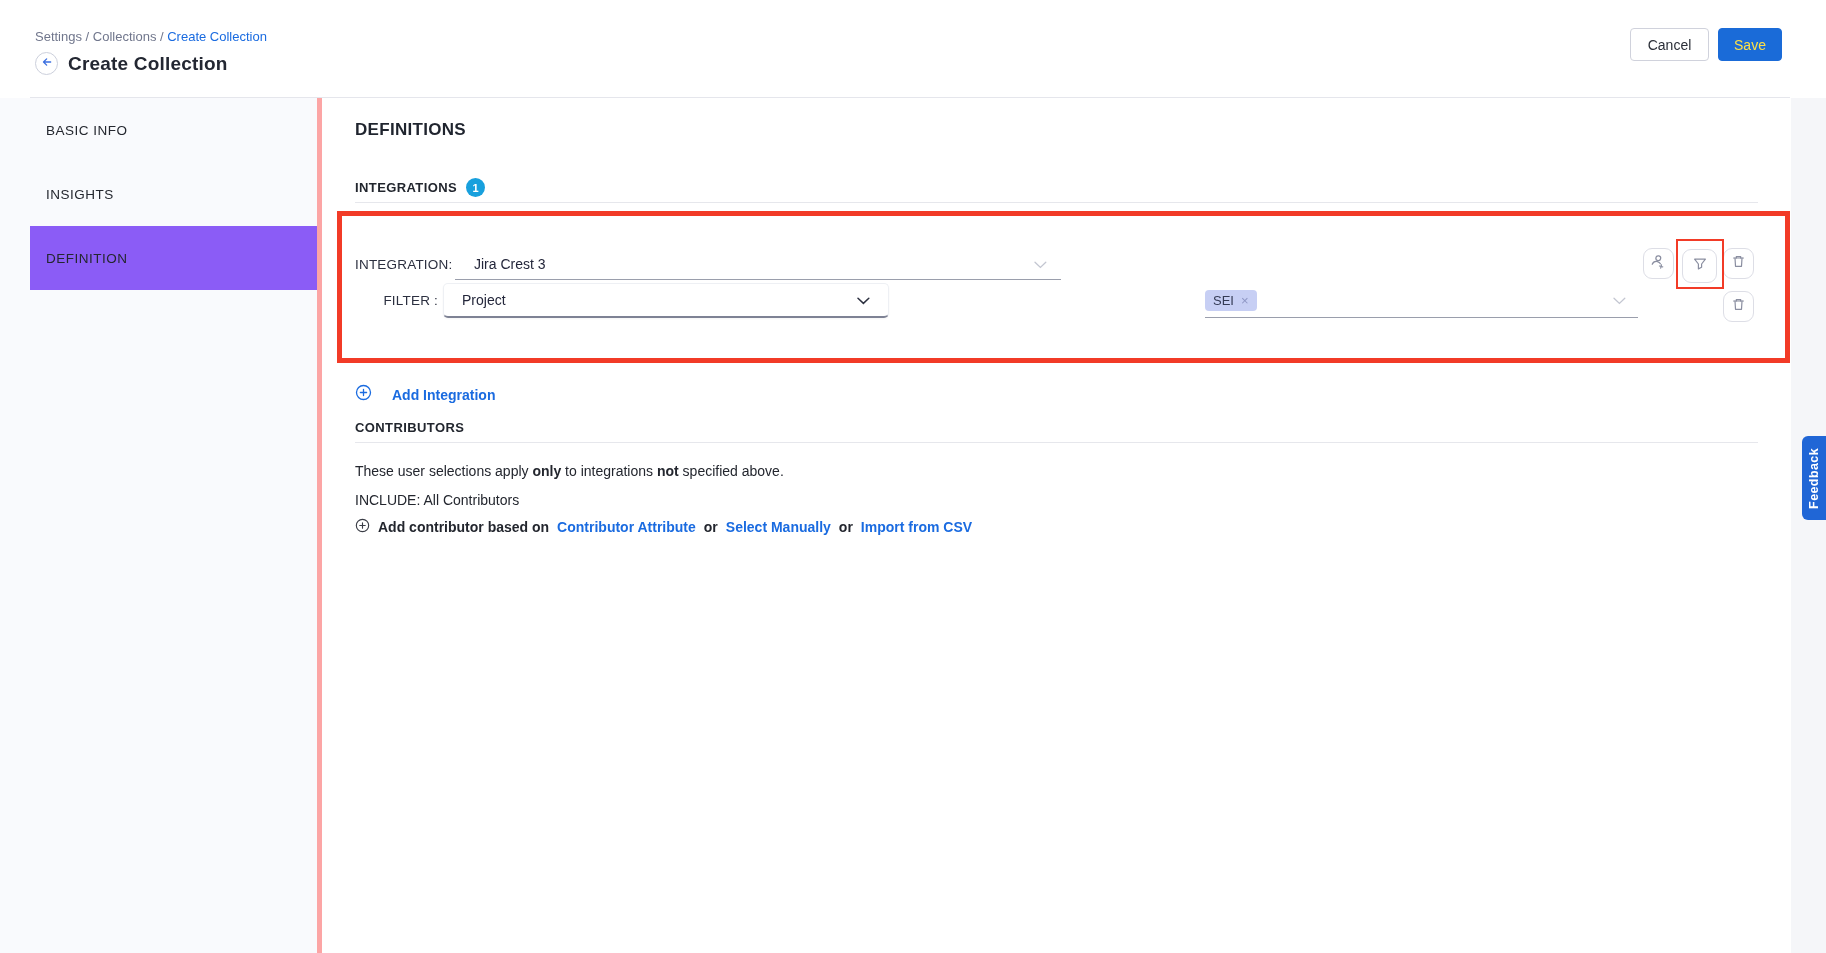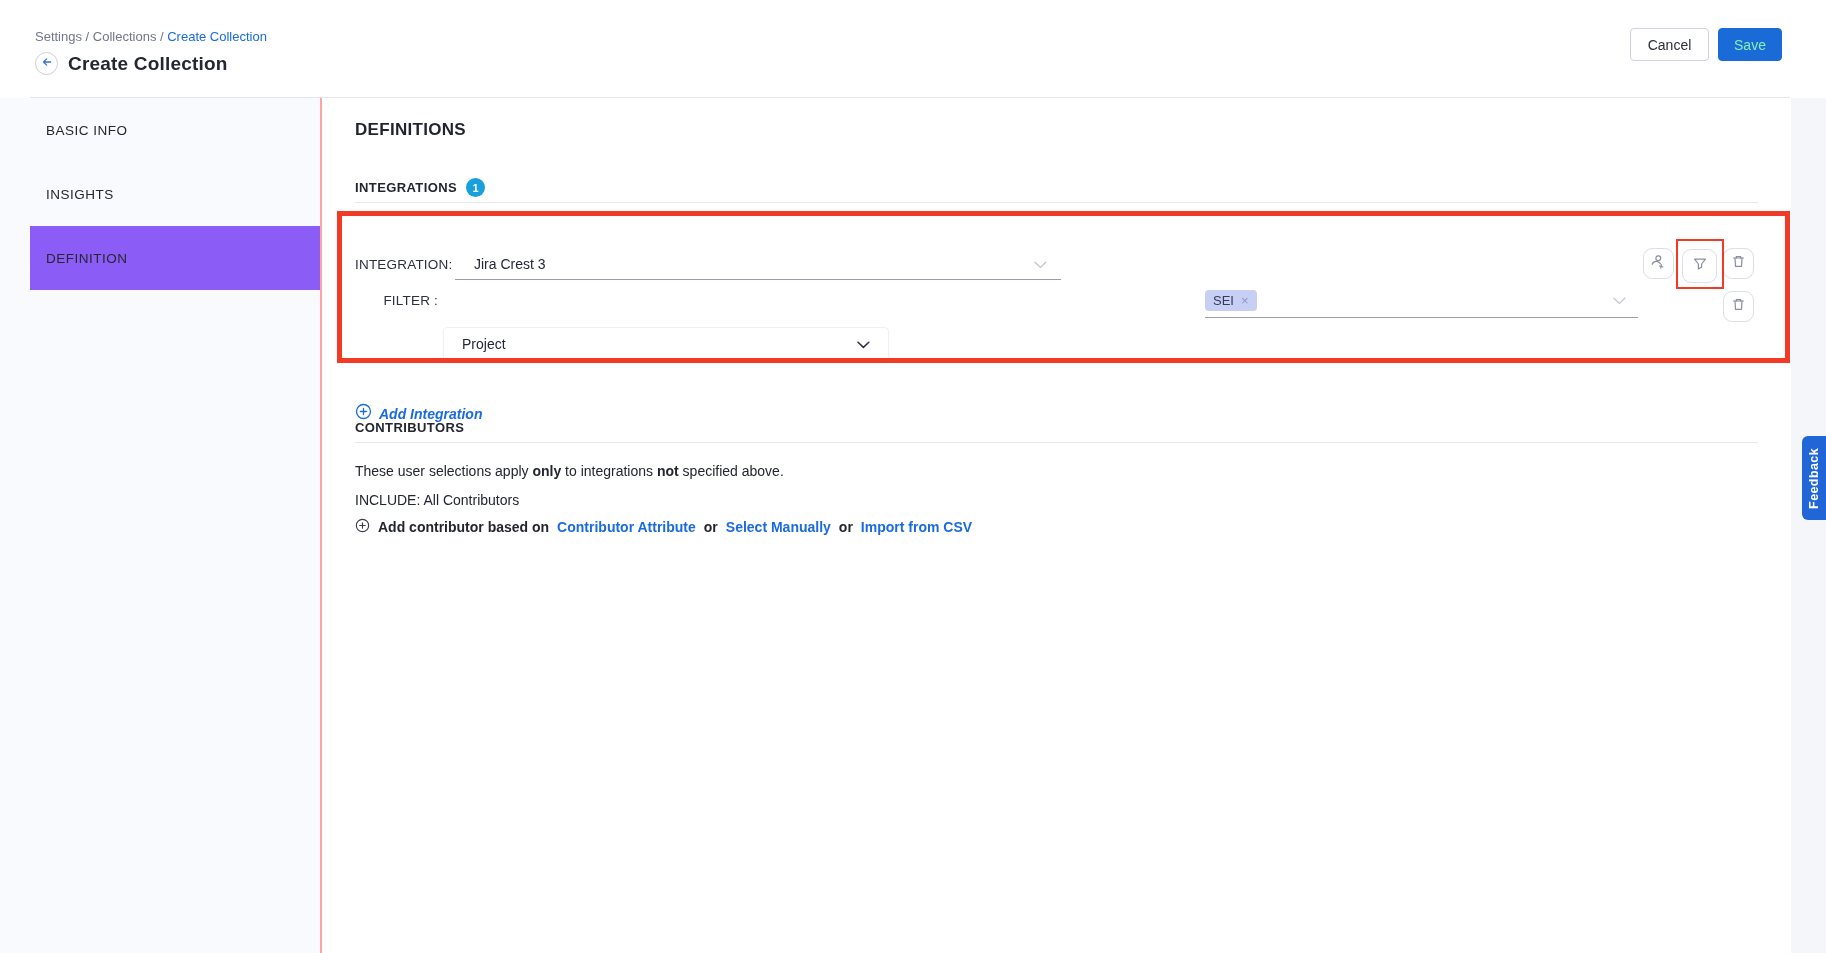--- a/index.html
+++ b/index.html
@@ -10,26 +10,26 @@
   .breadcrumb{position:absolute;left:35px;top:29px;font-size:13px;color:#70768c;}
   .breadcrumb .crumb-link{cursor:pointer;margin-top:43px;}
   .breadcrumb .crumb-current{color:#1a6be0;cursor:pointer;}
   .title-row{position:absolute;left:35px;top:52px;display:flex;align-items:center;gap:10px;}
   .back-btn{width:23px;height:23px;border:1px solid #ccd0dc;border-radius:50%;background:#fff;
             display:flex;align-items:center;justify-content:center;cursor:pointer;box-sizing:border-box;}
   .page-title{font-size:19px;font-weight:700;color:#232732;letter-spacing:.2px;}
   .btn{position:absolute;top:28px;height:33px;border-radius:4px;font-size:14px;display:flex;
        align-items:center;justify-content:center;cursor:pointer;box-sizing:border-box;margin-left:7px;}
   .btn-cancel{left:1623px;width:79px;background:#fff;border:1px solid #d0d2dc;color:#2b2f38;}
-  .btn-save{left:1711px;width:64px;background:#1a6bd8;border:1px solid #1a6bd8;color:#86efac;}
+  .btn-save{left:1711px;width:64px;background:#1a6bd8;border:1px solid #1a6bd8;color:#fde047;}
   .hdr-divider{position:absolute;left:30px;top:97px;width:1760px;height:1px;background:#e5e6ec;}
 
   
   .sidebar{position:absolute;left:0;top:98px;width:322px;height:855px;background:#f9fafd;
-           border-right:2px solid #fca5a5;box-sizing:border-box;}
+           border-right:5px solid #fca5a5;box-sizing:border-box;}
   .side-item{height:64px;display:flex;align-items:center;padding-left:46px;font-size:13.5px;
              color:#24272f;letter-spacing:.5px;cursor:pointer;}
   .side-item.active{margin-left:30px;padding-left:16px;background:#8b5cf6;width:calc(100% - 30px);
                     box-sizing:border-box;}
 
   
   .right-gutter{position:absolute;left:1791px;top:98px;width:35px;height:855px;background:#f5f6f9;}
   .feedback-tab{position:absolute;left:1802px;top:436px;width:24px;height:84px;background:#2066d6;
                 border-radius:6px 0 0 6px;display:flex;align-items:center;justify-content:center;cursor:pointer;}
   .feedback-tab span{writing-mode:vertical-rl;transform:rotate(180deg);color:#fff;font-size:12.5px;
@@ -53,38 +53,38 @@
                   box-sizing:border-box;pointer-events:none;z-index:5;}
 
   
   .field-label{position:absolute;font-size:13.5px;color:#2c3040;display:flex;align-items:center;letter-spacing:.2px;}
   .lbl-integration{left:355px;top:248px;height:32px;}
   .lbl-filter{left:355px;top:283px;width:83px;height:35px;justify-content:flex-end;}
   .sel{position:absolute;display:flex;align-items:center;justify-content:space-between;cursor:pointer;
        box-sizing:border-box;font-size:14px;color:#23263a;}
   .sel-integration{left:455px;top:248px;width:606px;height:32px;border-bottom:1px solid #9a9eac;padding:0 14px 0 19px;}
   .sel-project{left:443px;top:283px;width:446px;height:35px;background:#fff;border:1px solid #eef0f4;
-               border-bottom:2px solid #7e8294;border-radius:5px;padding:0 18px;box-shadow:0 1px 2px rgba(40,45,60,.05);margin-top:44px;}
+               border-bottom:2px solid #7e8294;border-radius:5px;padding:0 18px;box-shadow:0 1px 2px rgba(40,45,60,.05);}
   .sel-operator{left:914px;top:283px;width:276px;height:35px;border-bottom:1px solid #9a9eac;padding:0 16px;}
   .sel-values{left:1205px;top:283px;width:433px;height:35px;border-bottom:1px solid #9a9eac;padding:0 12px 0 0;
               justify-content:space-between;}
   .chip{display:inline-flex;align-items:center;gap:7px;background:#c7cff4;border-radius:4px;
         padding:3px 8px;font-size:13px;color:#343b55;cursor:pointer;}
   .chip .x{color:#8e96c4;font-size:13px;cursor:pointer;}
 
   
   .icon-btn{position:absolute;width:31px;height:31px;background:#fff;border:1px solid #dddee6;
             border-radius:9px;display:flex;align-items:center;justify-content:center;cursor:pointer;box-sizing:border-box;}
   .btn-person{left:1643px;top:248px;}
   .btn-filter{left:1682px;top:249px;width:35px;height:34px;}
   .btn-trash1{left:1723px;top:248px;}
   .btn-trash2{left:1723px;top:291px;}
 
   
-  .add-integration{position:absolute;left:355px;top:403px;display:flex;align-items:center;gap:7px;cursor:pointer;font-style:italic;}
+  .add-integration{position:absolute;left:355px;top:384px;display:flex;align-items:center;gap:20px;cursor:pointer;}
   .add-integration .lbl{font-size:14px;font-weight:600;color:#1a6be0;}
 
   .sec-contributors{left:355px;top:420px;}
   .note{position:absolute;left:355px;top:463px;font-size:14px;color:#23262e;}
   .note b{font-weight:700;}
   .include-line{position:absolute;left:355px;top:492px;font-size:14px;color:#23262e;}
   .add-contrib{position:absolute;left:355px;top:518px;display:flex;align-items:center;gap:8px;font-size:14px;color:#23262e;}
   .add-contrib .bold{font-weight:700;}
   .add-contrib .link{color:#1a6be0;font-weight:600;cursor:pointer;}
 </style>

